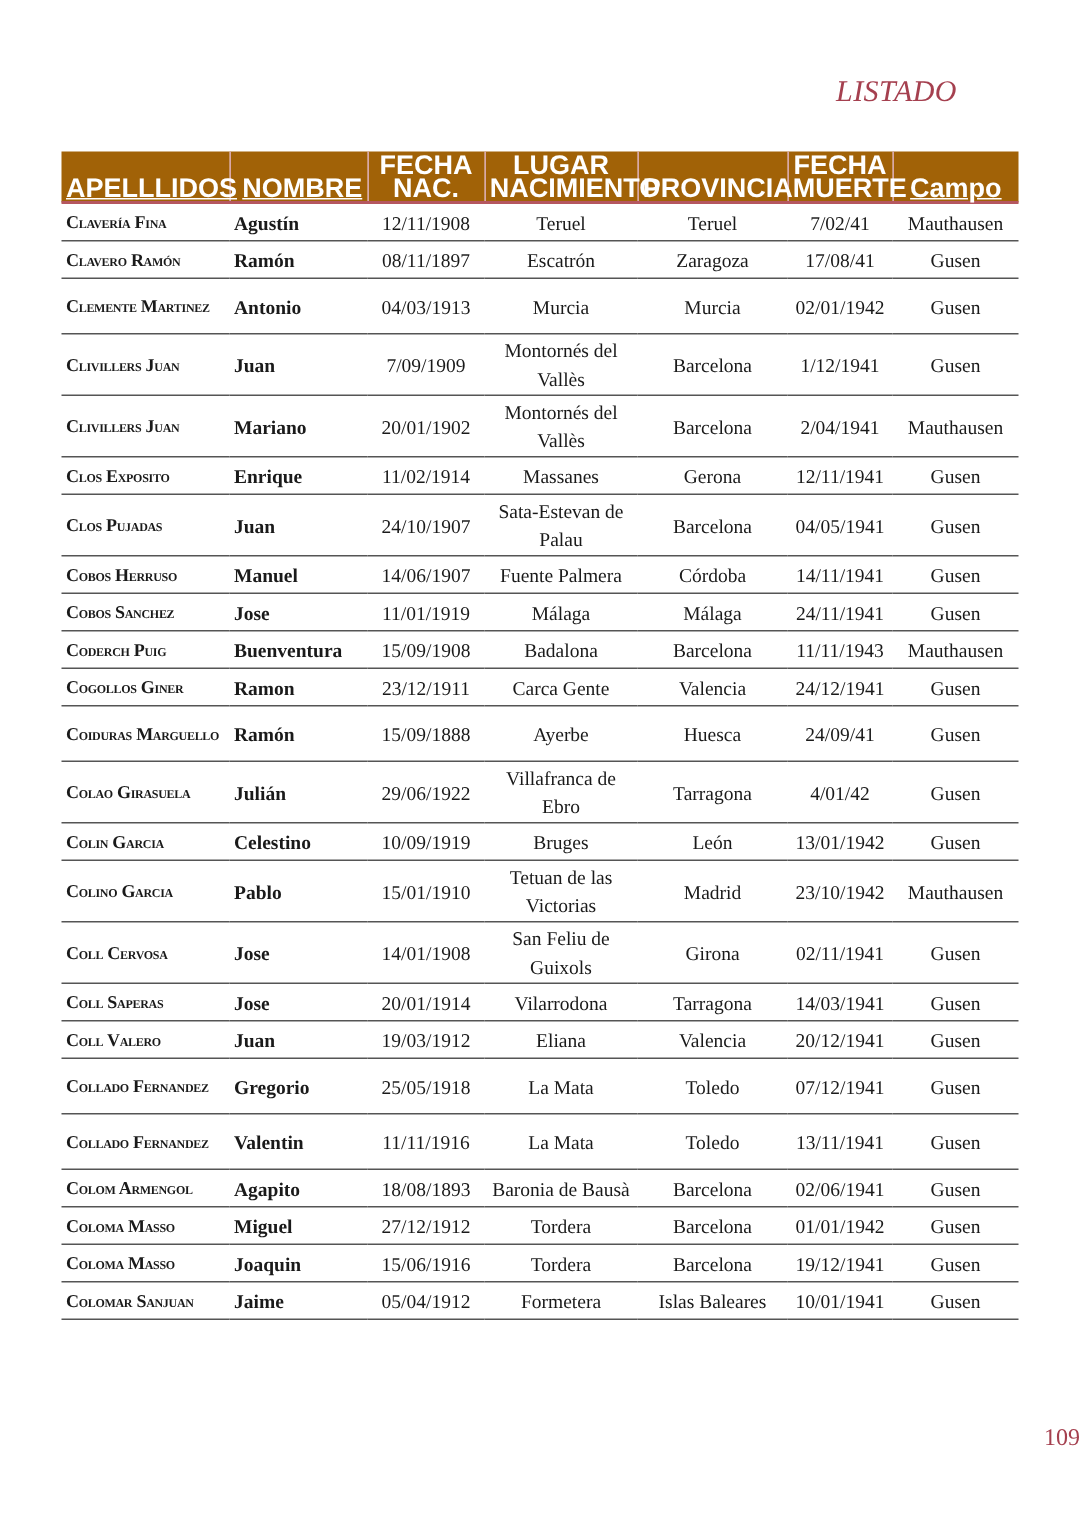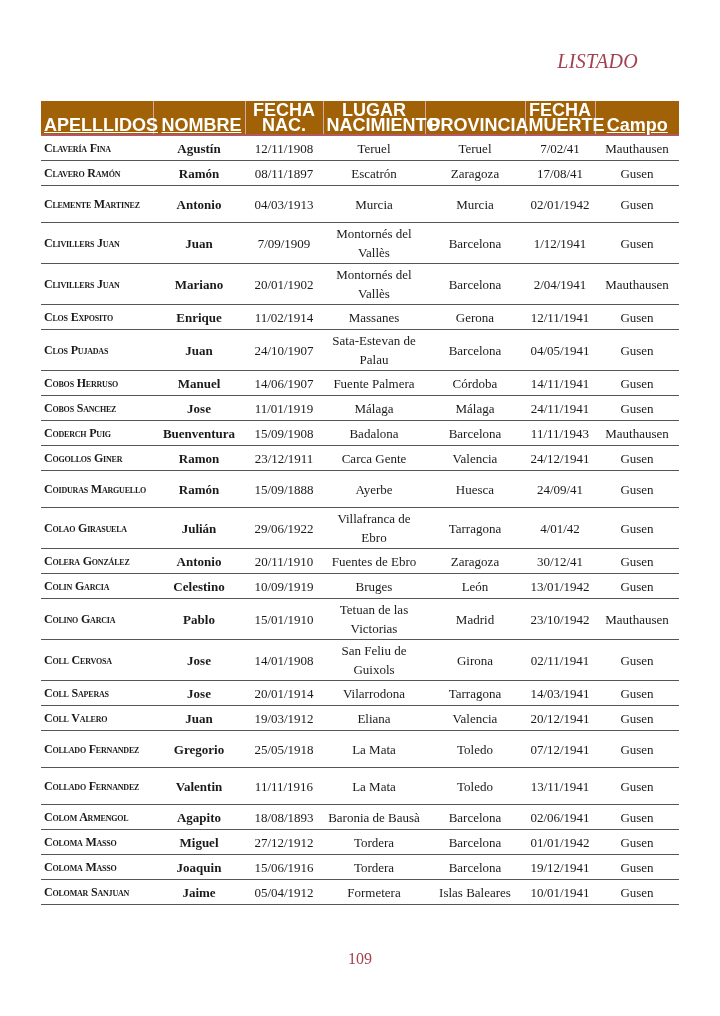--- a/index.html
+++ b/index.html
@@ -12,25 +12,25 @@
   th { background: #a16207; color: #ffffff; font-family: "Liberation Sans", "DejaVu Sans", sans-serif;
        font-weight: bold; font-size: 18px; line-height: 15px; vertical-align: bottom;
        padding: 2px 3px 1px 3px; border-right: 1px solid #d9a7a9; border-bottom: 2px solid #b5575f; }
   th:last-child { border-right: none; text-decoration: underline; }
   th.left { text-align: right; text-decoration: underline; }
   th.center { text-align: center; }
   td { font-size: 13px; line-height: 19px; padding: 1px 3px; border-bottom: 1.5px solid #555;
        vertical-align: middle; text-align: center; }
   td.surname { text-align: left; font-weight: bold; font-variant: small-caps; font-size: 12px;
        line-height: 14px; letter-spacing: -0.2px; }
-  td.given { text-align: center; font-weight: bold; }
+  td.given { text-align: left; font-weight: bold; }
   td.place { line-height: 19px; }
   tr.single td { height: 22px; }
   tr.double td { height: 34px; }
-  .page-number { position: absolute; top: 950px; left: 0; width: 720px; text-align: center;
+  .page-number { position: absolute; top: 950px; left: 0; width: 720px; text-align: right;
        color: #a5404f; font-size: 16px; }
 </style>
 </head>
 <body>
 
 <div class="running-title">LISTADO</div>
 
 <table>
   <colgroup>
     <col style="width:112px">
@@ -185,29 +185,20 @@
       <tr class="double">
         <td class="surname">Colao Girasuela</td>
         <td class="given">Julián</td>
         <td class="date">29/06/1922</td>
         <td class="place">Villafranca de Ebro</td>
         <td class="prov">Tarragona</td>
         <td class="date">4/01/42</td>
         <td class="camp">Gusen</td>
       </tr>
       <tr class="single">
-        <td class="surname">Colera González</td>
-        <td class="given">Antonio</td>
-        <td class="date">20/11/1910</td>
-        <td class="place">Fuentes de Ebro</td>
-        <td class="prov">Zaragoza</td>
-        <td class="date">30/12/41</td>
-        <td class="camp">Gusen</td>
-      </tr>
-      <tr class="single">
         <td class="surname">Colin Garcia</td>
         <td class="given">Celestino</td>
         <td class="date">10/09/1919</td>
         <td class="place">Bruges</td>
         <td class="prov">León</td>
         <td class="date">13/01/1942</td>
         <td class="camp">Gusen</td>
       </tr>
       <tr class="double">
         <td class="surname">Colino Garcia</td>

